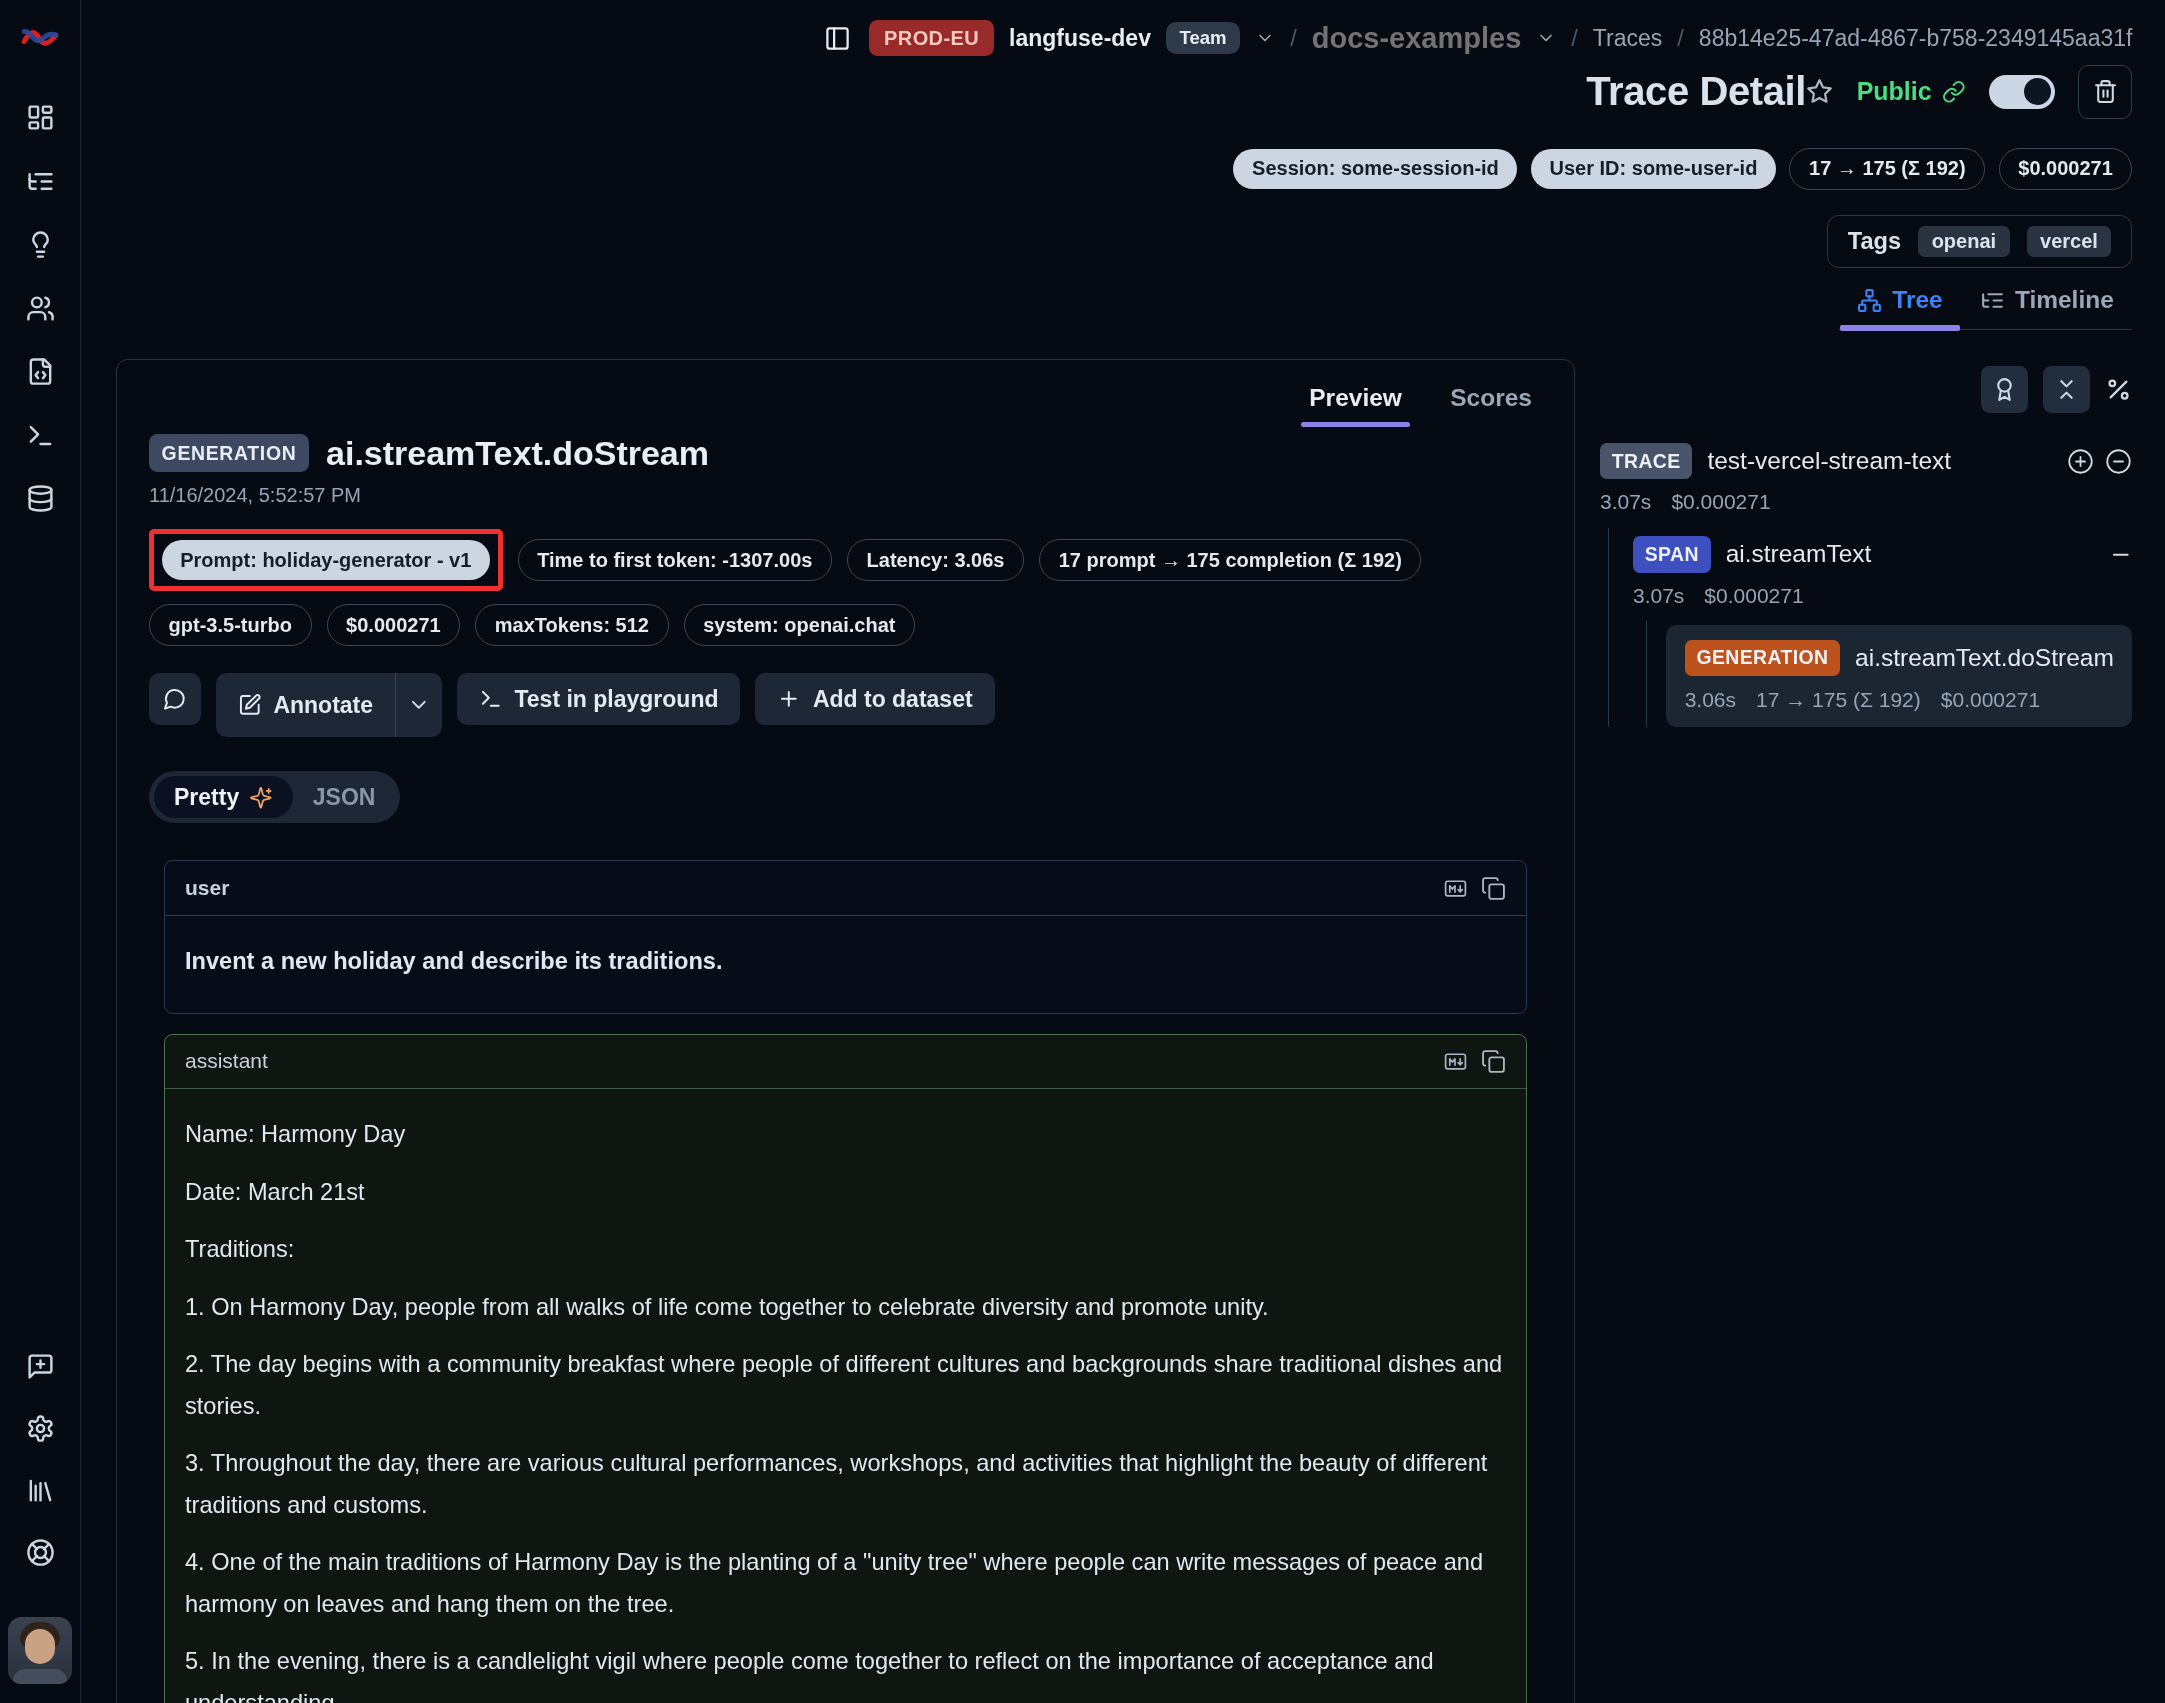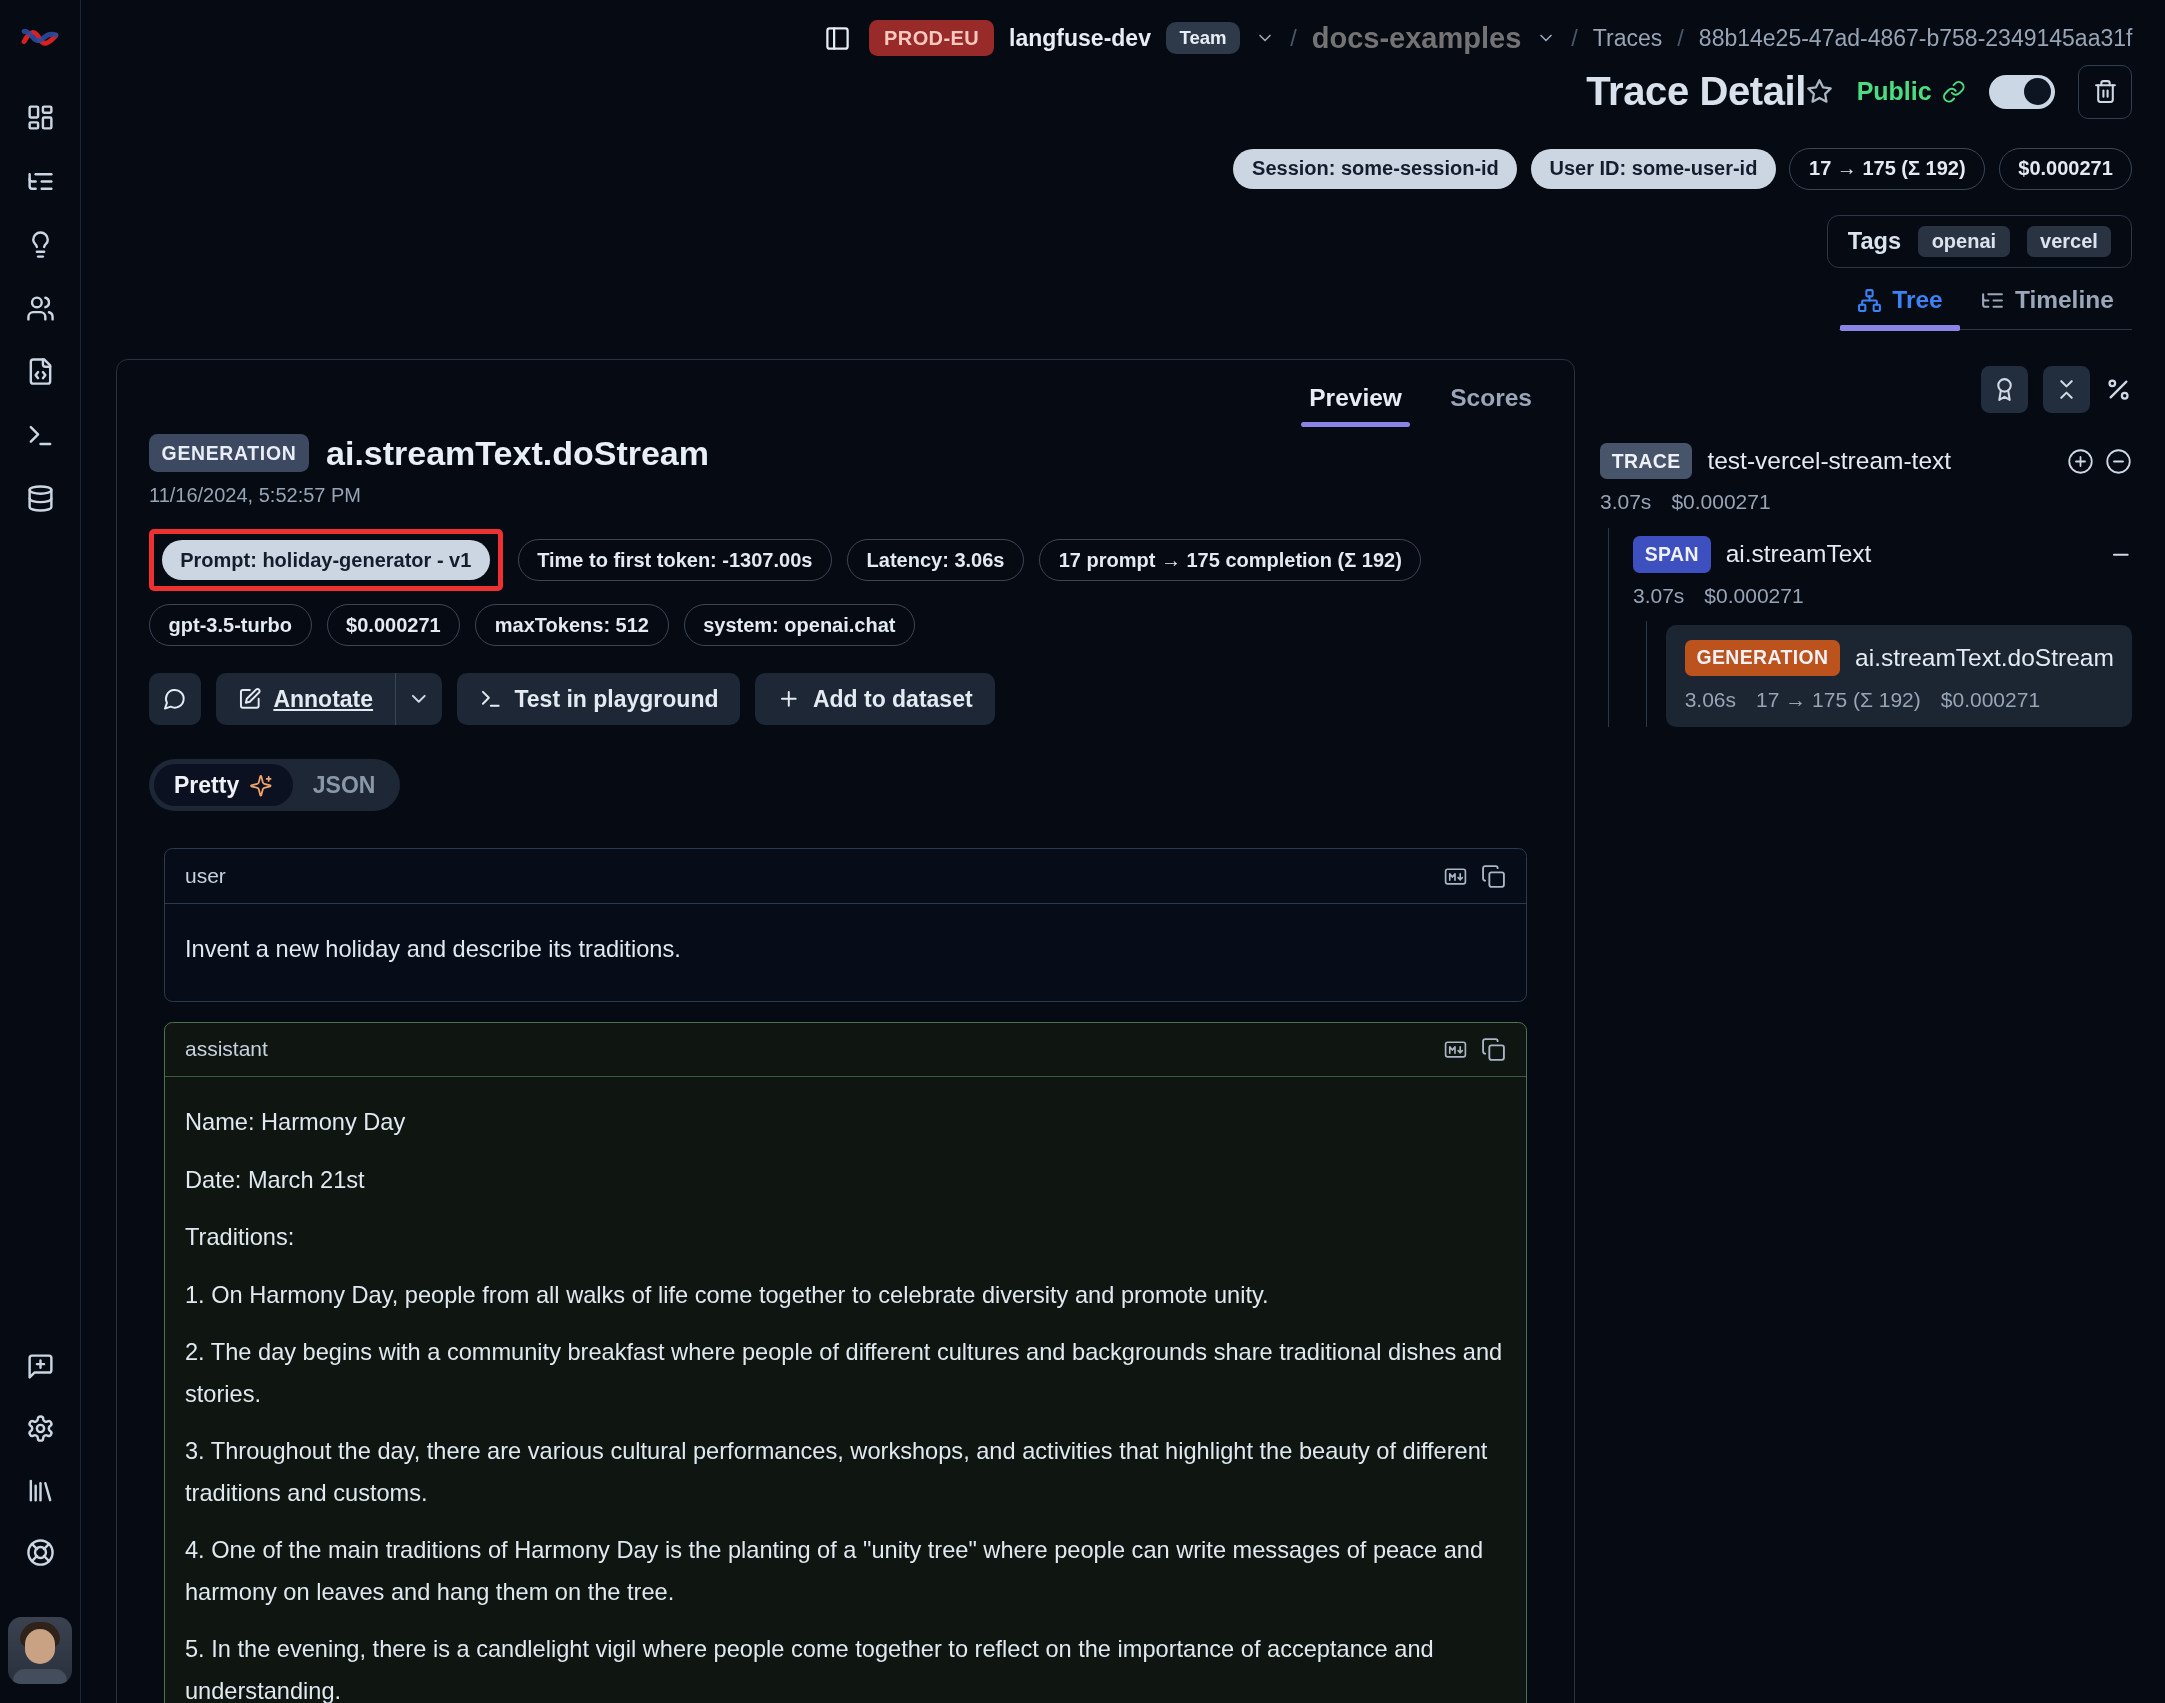--- a/index.html
+++ b/index.html
@@ -91,32 +91,32 @@
 
   .badge-row { margin-top:22px; display:flex; align-items:center; gap:15px; flex-wrap:wrap; }
   .badge-row.second { margin-top:13.5px; }
   .highlight-box { border:5px solid #ee3030; border-radius:5px; padding:5.9px 7.6px; display:inline-flex; }
 
   .actions { margin-top:27px; display:flex; align-items:stretch; gap:15px; }
   .act-btn { background:#1d2736; border-radius:10px; color:#e3eaf2; display:flex; align-items:center; gap:11.8px; padding:0 22px; height:52px; font-size:23px; font-weight:600; cursor:pointer; }
   .act-btn svg { width:23.6px; height:23.6px; }
   .act-icon-only { padding:0; width:52px; justify-content:center; }
   .split-btn { display:flex; background:#1d2736; border-radius:10px; overflow:hidden; }
-  .split-btn .main-part { display:flex; align-items:center; gap:11.8px; padding:0 22px; height:52px; font-size:23px; font-weight:600; color:#e3eaf2; cursor:pointer;text-decoration:underline; }
+  .split-btn .main-part { display:flex; align-items:center; gap:11.8px; padding:0 22px; height:64px; font-size:23px; font-weight:600; color:#e3eaf2; cursor:pointer; }
   .split-btn .chev-part { width:47px; display:flex; align-items:center; justify-content:center; border-left:0.8px solid #38465a; color:#cfd9e5; cursor:pointer; }
   .split-btn svg { width:23.6px; height:23.6px; }
 
   .fmt-toggle { margin-top:34px; display:inline-flex; background:#1d2736; border-radius:842px; padding:5px; align-items:center; }
   .fmt-seg { display:flex; align-items:center; gap:10px; padding:7.6px 20px; border-radius:842px; font-size:23px; font-weight:600; color:#8a97a8; cursor:pointer; }
   .fmt-seg.active { background:#0b1120; color:#eef2f8; }
   .fmt-seg svg { width:23.6px; height:23.6px; }
 
   .messages { margin:37px 15px 0; }
   .msg-card { border-radius:8.4px; overflow:hidden; }
-  .msg-card.user { border:1.3px solid #2c3a4e; background:#070d18; }
+  .msg-card.user { border:1.3px solid #2c3a4e; background:#070d18;font-weight:bold; }
   .msg-card.assistant { border:1.3px solid #50714f; background:#0f1510; margin-top:20px; }
   .msg-head { display:flex; align-items:center; justify-content:space-between; padding:14.3px 20px; }
   .msg-card.user .msg-head { border-bottom:1.3px solid #2c3a4e; }
   .msg-card.assistant .msg-head { border-bottom:1.3px solid #3f5a42; }
   .msg-role { font-size:21px; color:#c7d2df; }
   .msg-tools { display:flex; align-items:center; gap:13.5px; color:#aab6c5; }
   .msg-tools svg { width:25px; height:25px; cursor:pointer; }
   .msg-body { padding:25px 20px 30px; font-size:23.6px; line-height:1.76; color:#e0e8f0; }
   .msg-body p { margin-bottom:16px; }
   .msg-body p:last-child { margin-bottom:0; }

